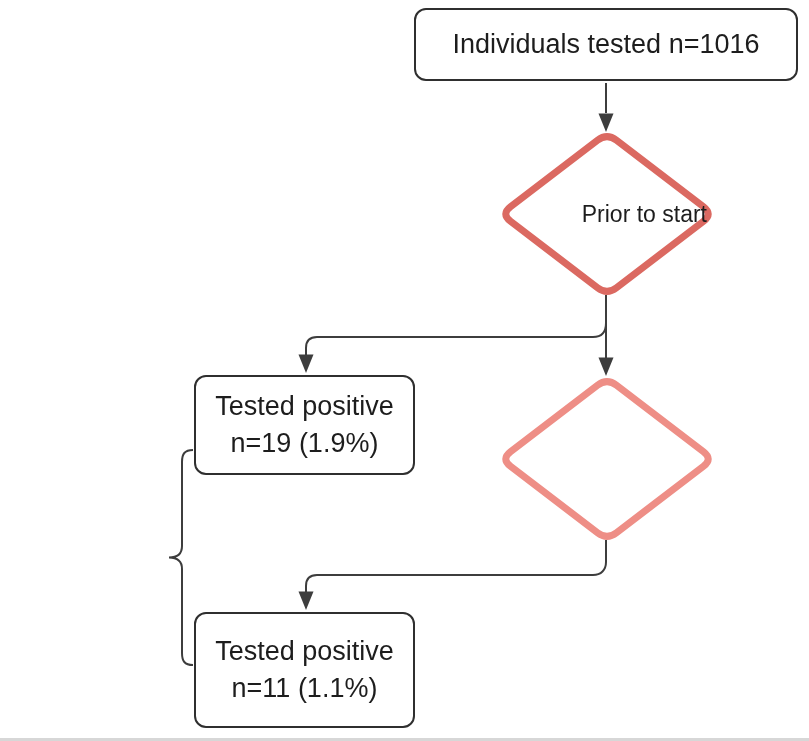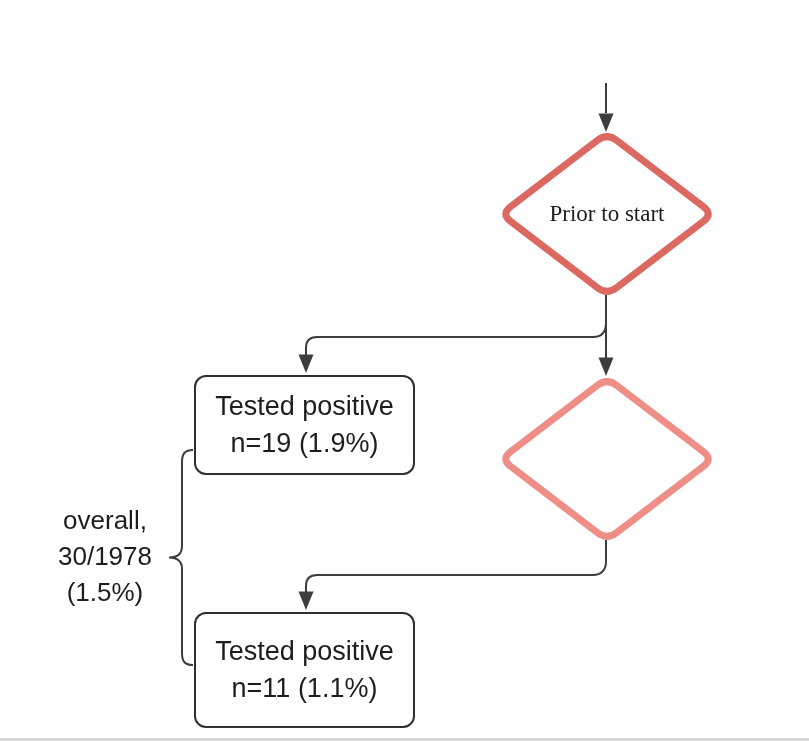--- a/index.html
+++ b/index.html
@@ -44,23 +44,22 @@
   }
   #node-pos2 {
     left: 194px; top: 612px;
     width: 221px; height: 116px;
     font-size: 27px;
     line-height: 37px;
   }
   .diamond-label {
     position: absolute;
     z-index: 2;
-    text-align: center;
+    text-align: right;
     white-space: pre-line;
-    font-family: Liberation Serif, serif;
   }
   #label-d1 {
     left: 507px; top: 200px;
     width: 200px;
     font-size: 23px;
     line-height: 28px;
   }
   #label-d2 {
     left: 507px; top: 402px;
     width: 200px;
@@ -104,28 +103,26 @@
     <path d="M606 540 L606 562 C606 570 601 575 593 575 L317 575 Q306 575 306 586 L306 592" stroke="#3d3d3d" stroke-width="2" fill="none"></path>
     <path d="M306 610 L298.5 591.5 L313.5 591.5 Z" fill="#3d3d3d"></path>
 
     <path d="M193 450 C184.5 450 182 454 182 462 L182 546 C182 553.5 178 557.5 169 557.5 C178 557.5 182 561.5 182 569 L182 653 C182 661 184.5 665 193 665" stroke="#3d3d3d" stroke-width="2" fill="none"></path>
 
     <path d="M616.5 140.3 L703.5 206.7 Q713 214 703.5 221.3 L616.5 287.7 Q607 295 597.5 287.7 L510.5 221.3 Q501 214 510.5 206.7 L597.5 140.3 Q607 133 616.5 140.3 Z" stroke="#db6961" stroke-width="7" stroke-linejoin="round" fill="#ffffff"></path>
 
     <path d="M616.5 385.3 L703.5 451.7 Q713 459 703.5 466.3 L616.5 532.7 Q607 540 597.5 532.7 L510.5 466.3 Q501 459 510.5 451.7 L597.5 385.3 Q607 378 616.5 385.3 Z" stroke="#ee8e86" stroke-width="7" stroke-linejoin="round" fill="#ffffff"></path>
   </svg>
 
+  <div id="node-start" class="node-box">Individuals tested n=1016</div>
 
   <div id="label-d1" class="diamond-label">Prior to start</div>
 
   <div id="node-pos1" class="node-box">Tested positive
 n=19 (1.9%)</div>
 
 
   <div id="node-pos2" class="node-box">Tested positive
 n=11 (1.1%)</div>
 
-  <div id="overall-note">overall,
-30/1978
-(1.5%)</div>
 
   <div id="bottom-edge"></div>
 </div>
 
 </body></html>

